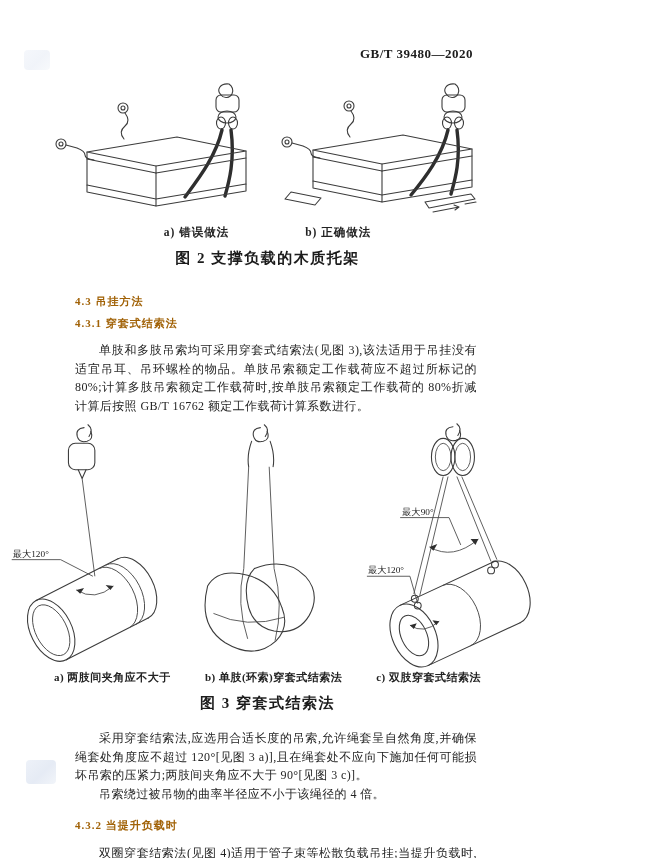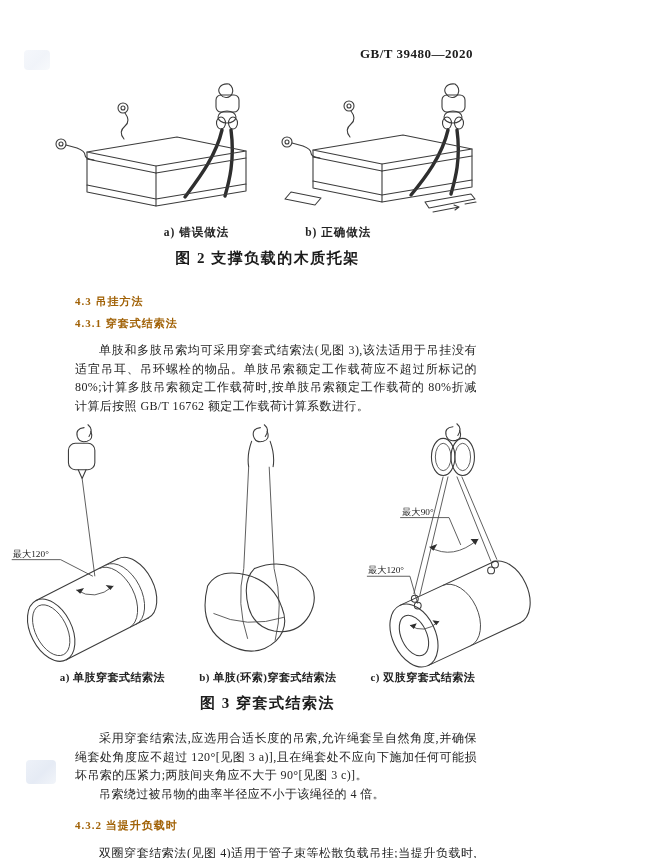--- a/index.html
+++ b/index.html
@@ -225,21 +225,21 @@
         <path class="dark" d="M78,204 l-7,-1 l4,5 z"></path>
       </g>
       <g>
         <path class="thin" d="M4,158 L48,158 L56,186"></path>
         <text x="5" y="155">最大120°</text>
       </g>
     </svg>
   </div>
 
   <div class="fig3-captions">
-    <span>a)   单肢穿套式结索法</span>
+    <span>a)   两肢间夹角应不大于</span>
     <span>b)   单肢(环索)穿套式结索法</span>
     <span>c)   双肢穿套式结索法</span>
   </div>
   <div class="fig-title">图 3   穿套式结索法</div>
 
   <p class="para" style="margin-top:16px">采用穿套结索法,应选用合适长度的吊索,允许绳套呈自然角度,并确保绳套处角度应不超过 120°[见图 3 a)],且在绳套处不应向下施加任何可能损坏吊索的压紧力;两肢间夹角应不大于 90°[见图 3 c)]。</p>
   <p class="para para-cont">吊索绕过被吊物的曲率半径应不小于该绳径的 4 倍。</p>
 
   <div class="sec-h h432">4.3.2   当提升负载时</div>
 

